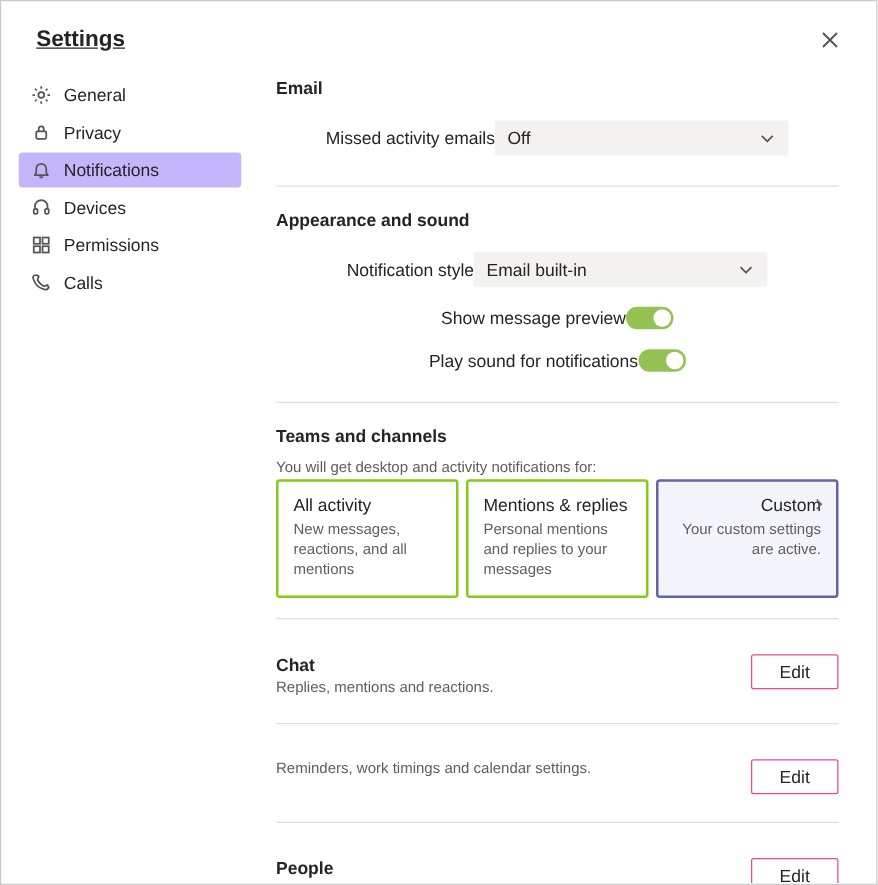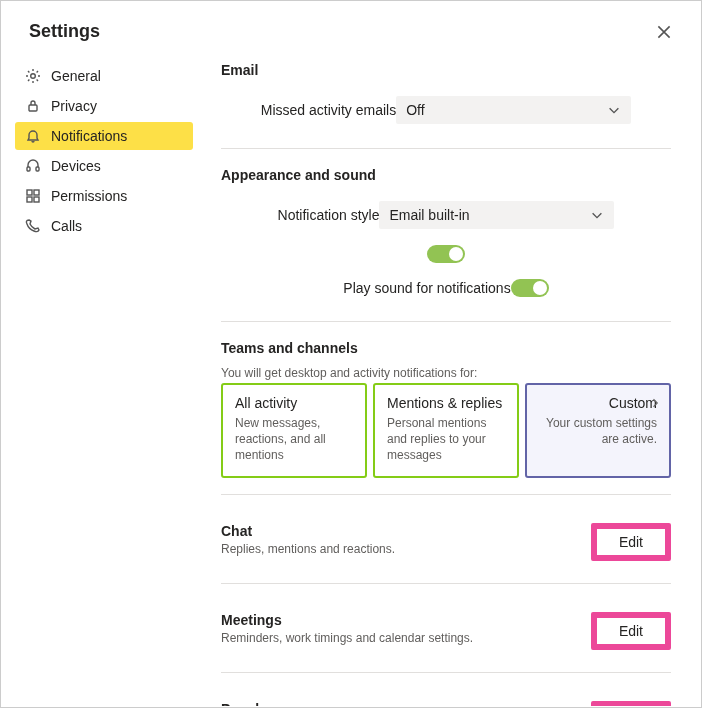--- a/index.html
+++ b/index.html
@@ -11,20 +11,21 @@
     height: 708px;
     overflow: hidden;
     border: 1px solid #ccc;
     position: relative;
   }
   .header {
     padding: 20px 28px 8px 28px;
     display: flex;
     justify-content: space-between;
     align-items: center;
+    text-decoration: underline;
   }
   .header h1 {
     font-size: 18px;
     font-weight: 700;
   }
   .close-btn {
     width: 18px; height: 18px;
     cursor: pointer;
     stroke: #555;
     stroke-width: 1.4;
@@ -44,21 +45,21 @@
     align-items: flex-start;
     gap: 10px;
     padding: 6px 10px;
     font-size: 14px;
     color: #252423;
     border-radius: 3px;
     cursor: pointer;
     margin-bottom: 2px;
   }
   .side-item.active {
-    background: #fde047;
+    background: #c4b5fd;
   }
   .side-item svg {
     width: 16px; height: 16px;
     stroke: #555;
     fill: none;
     stroke-width: 1.4;
   }
   .main {
     flex: 1;
     padding: 0 20px 0 28px;
@@ -162,21 +163,21 @@
   .sub-left .t {
     font-size: 14px;
     font-weight: 700;
     margin-bottom: 3px;
   }
   .sub-left .d {
     font-size: 12px;
     color: #605e5c;
   }
   .edit-btn {
-    border: 6px solid #ec4899;
+    border: 1px solid #ec4899;
     background: #fff;
     padding: 5px 22px;
     font-size: 14px;
     cursor: pointer;
     border-radius: 2px;
     color: #252423;
   }
   .main-inner { padding-bottom: 30px; }
 </style>
 </head>
@@ -257,20 +258,21 @@
     <div class="row">
       <span>Notification style</span>
       <div class="dropdown">
         <span>Email built-in</span>
         <svg viewBox="0 0 16 16">
               <path d="M3 6l5 5 5-5"></path>
             </svg>
       </div>
     </div>
     <div class="row">
+      <span>Show message preview</span>
       <div class="toggle"></div>
     </div>
     <div class="row">
       <span>Play sound for notifications</span>
       <div class="toggle"></div>
     </div>
 
     <hr class="divider">
 
     <div class="section-title">Teams and channels</div>
@@ -300,21 +302,20 @@
         <div class="t">Chat</div>
         <div class="d">Replies, mentions and reactions.</div>
       </div>
       <button class="edit-btn">Edit</button>
     </div>
 
     <hr class="divider">
 
     <div class="subsection">
       <div class="sub-left">
-        <div class="t">Meetings</div>
         <div class="d">Reminders, work timings and calendar settings.</div>
       </div>
       <button class="edit-btn">Edit</button>
     </div>
 
     <hr class="divider">
 
     <div class="subsection">
       <div class="sub-left">
         <div class="t">People</div>

